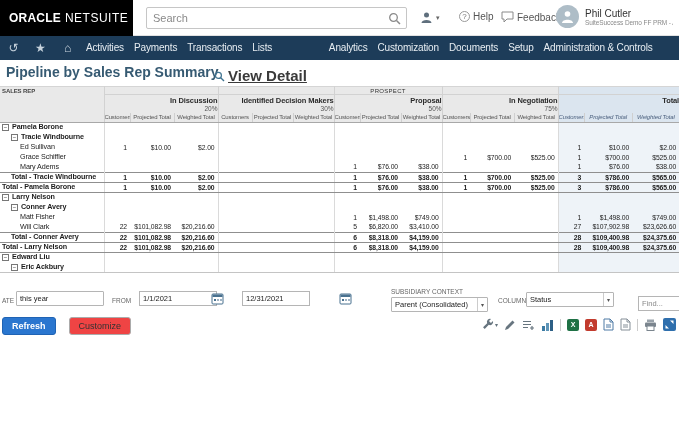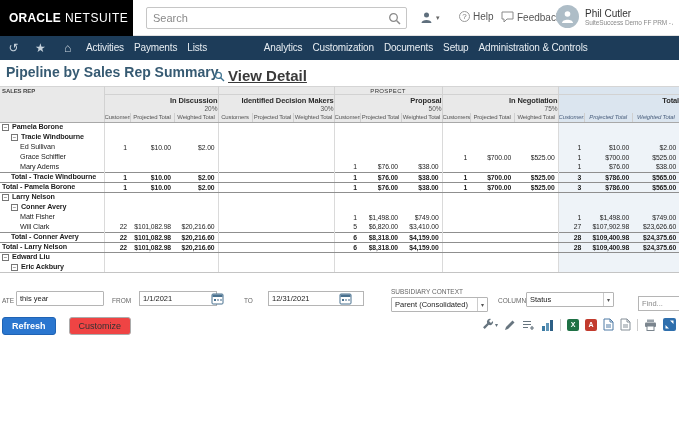--- a/index.html
+++ b/index.html
@@ -132,20 +132,21 @@
     </div>
   </div>
 
   <div id="nav">
     <span class="nav-icon">↺</span>
     <span class="nav-icon">★</span>
     <span class="nav-icon">⌂</span>
     <div id="nav-menu">
         <div class="nav-item">Activities</div>
         <div class="nav-item">Payments</div>
+        <div class="nav-item">Transactions</div>
         <div class="nav-item">Lists</div>
         <div class="nav-item active">Reports</div>
         <div class="nav-item">Analytics</div>
         <div class="nav-item">Customization</div>
         <div class="nav-item">Documents</div>
         <div class="nav-item">Setup</div>
         <div class="nav-item">Administration &amp; Controls</div>
       </div>
   </div>
 
@@ -511,21 +512,21 @@
     <button class="cal-btn" style="left:208px;top:3px">
       <svg width="13" height="13" viewBox="0 0 13 13">
           <rect x="1" y="2" width="11" height="10" rx="1" fill="#fff" stroke="#49718f"></rect>
           <rect x="1.5" y="2.5" width="10" height="2.5" fill="#49718f"></rect>
           <rect x="3" y="7" width="2" height="2" fill="#49718f"></rect>
           <rect x="6" y="7" width="2" height="2" fill="#9fb3c4"></rect>
           <rect x="9" y="7" width="2" height="2" fill="#9fb3c4"></rect>
         </svg>
     </button>
     <span class="flabel" style="left:242px;top:9px">TO</span>
-    <input class="ftext" style="left: 266px; top: 3px; width: 96px;" value="12/31/2021">
+    <input class="ftext" style="left: 240px; top: 3px; width: 68px;" value="12/31/2021">
     <button class="cal-btn" style="left:336px;top:3px">
       <svg width="13" height="13" viewBox="0 0 13 13">
           <rect x="1" y="2" width="11" height="10" rx="1" fill="#fff" stroke="#49718f"></rect>
           <rect x="1.5" y="2.5" width="10" height="2.5" fill="#49718f"></rect>
           <rect x="3" y="7" width="2" height="2" fill="#49718f"></rect>
           <rect x="6" y="7" width="2" height="2" fill="#9fb3c4"></rect>
           <rect x="9" y="7" width="2" height="2" fill="#9fb3c4"></rect>
         </svg>
     </button>
     <span class="flabel" style="left:389px;top:0">SUBSIDIARY CONTEXT</span>

